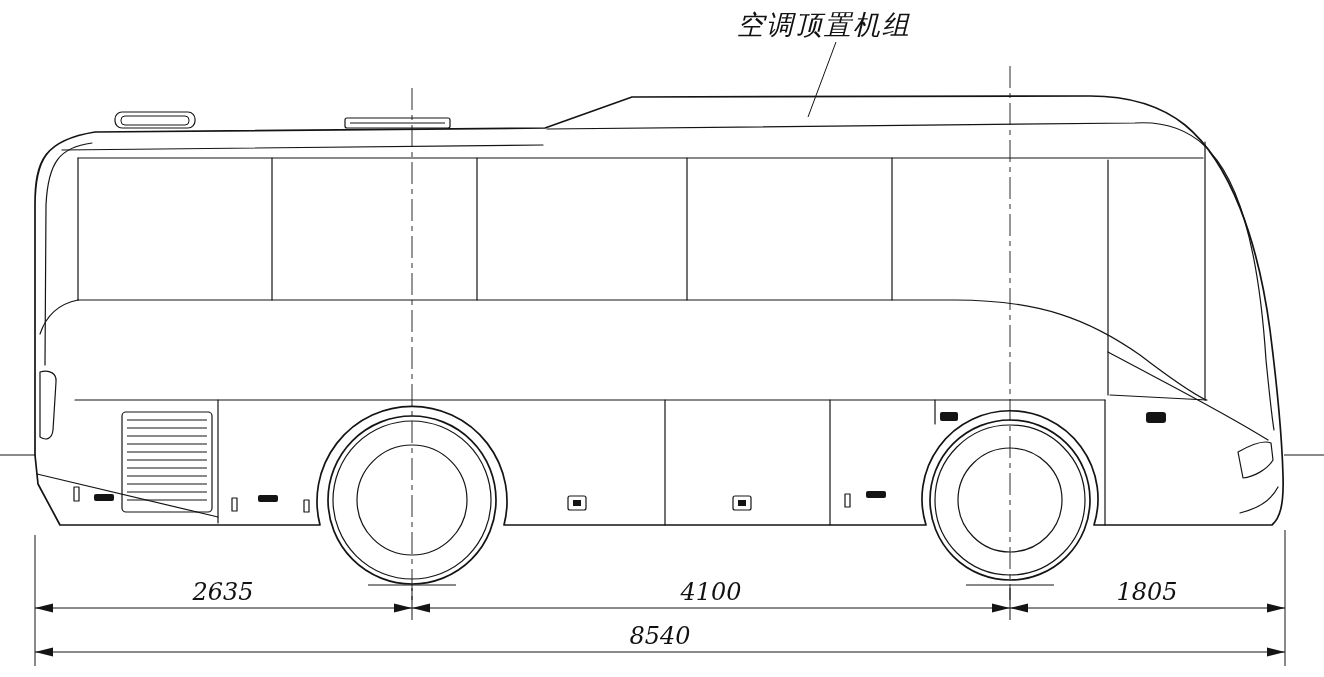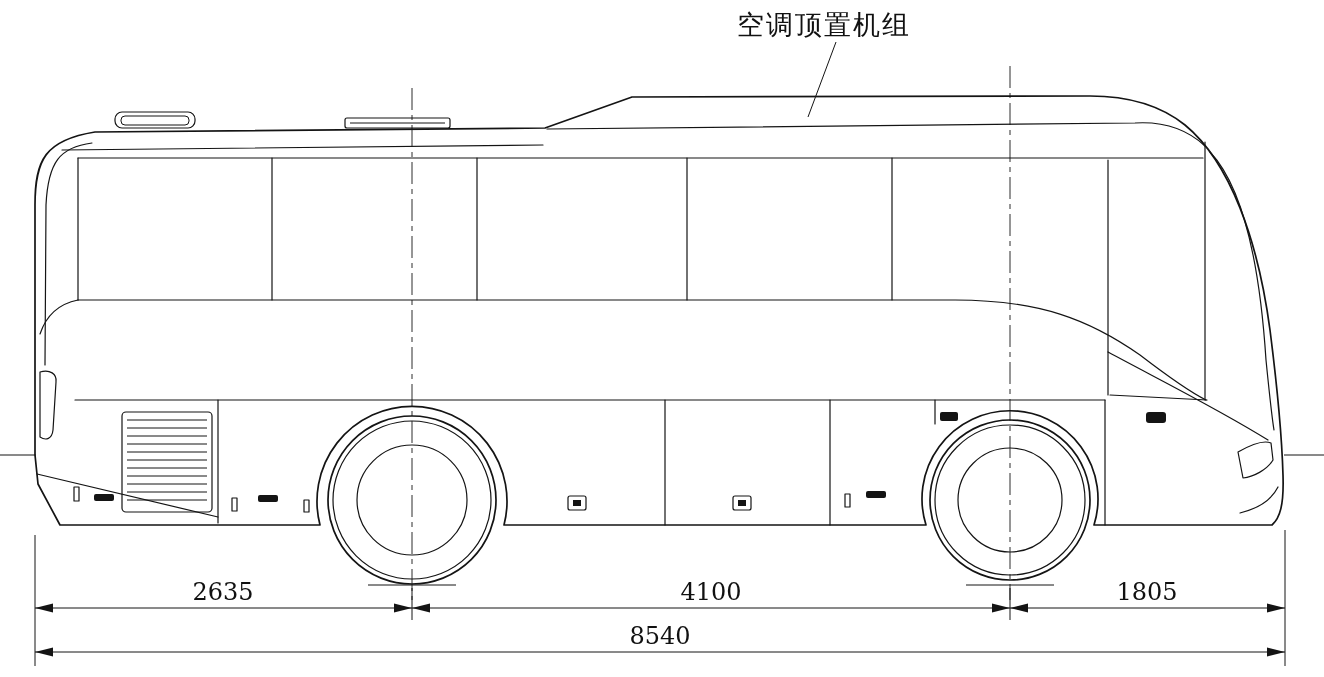--- a/index.html
+++ b/index.html
@@ -2,20 +2,21 @@
 <html><head>
 <meta charset="utf-8">
 <style>
   html,body{margin:0;padding:0;background:#ffffff;}
   .stage{
     position:relative;
     width:1324px;height:677px;
     background:#ffffff;
     font-family:"Liberation Sans",sans-serif;
     overflow:hidden;
+    font-style:italic;
   }
   svg{display:block;}
   .ol{fill:none;stroke:#141414;stroke-width:1.7;stroke-linejoin:round;stroke-linecap:round;}
   .md{fill:none;stroke:#141414;stroke-width:1.2;stroke-linejoin:round;stroke-linecap:round;}
   .thin{fill:none;stroke:#141414;stroke-width:1;}
   .cl{fill:none;stroke:#141414;stroke-width:0.9;stroke-dasharray:22 5 5 5;}
   .dimline{fill:none;stroke:#141414;stroke-width:1;}
   .arrow{fill:#141414;stroke:none;}
   .solid{fill:#141414;stroke:none;}
   .dim-text{font-family:"DejaVu Serif","Liberation Serif",serif;font-size:24px;fill:#111;}

